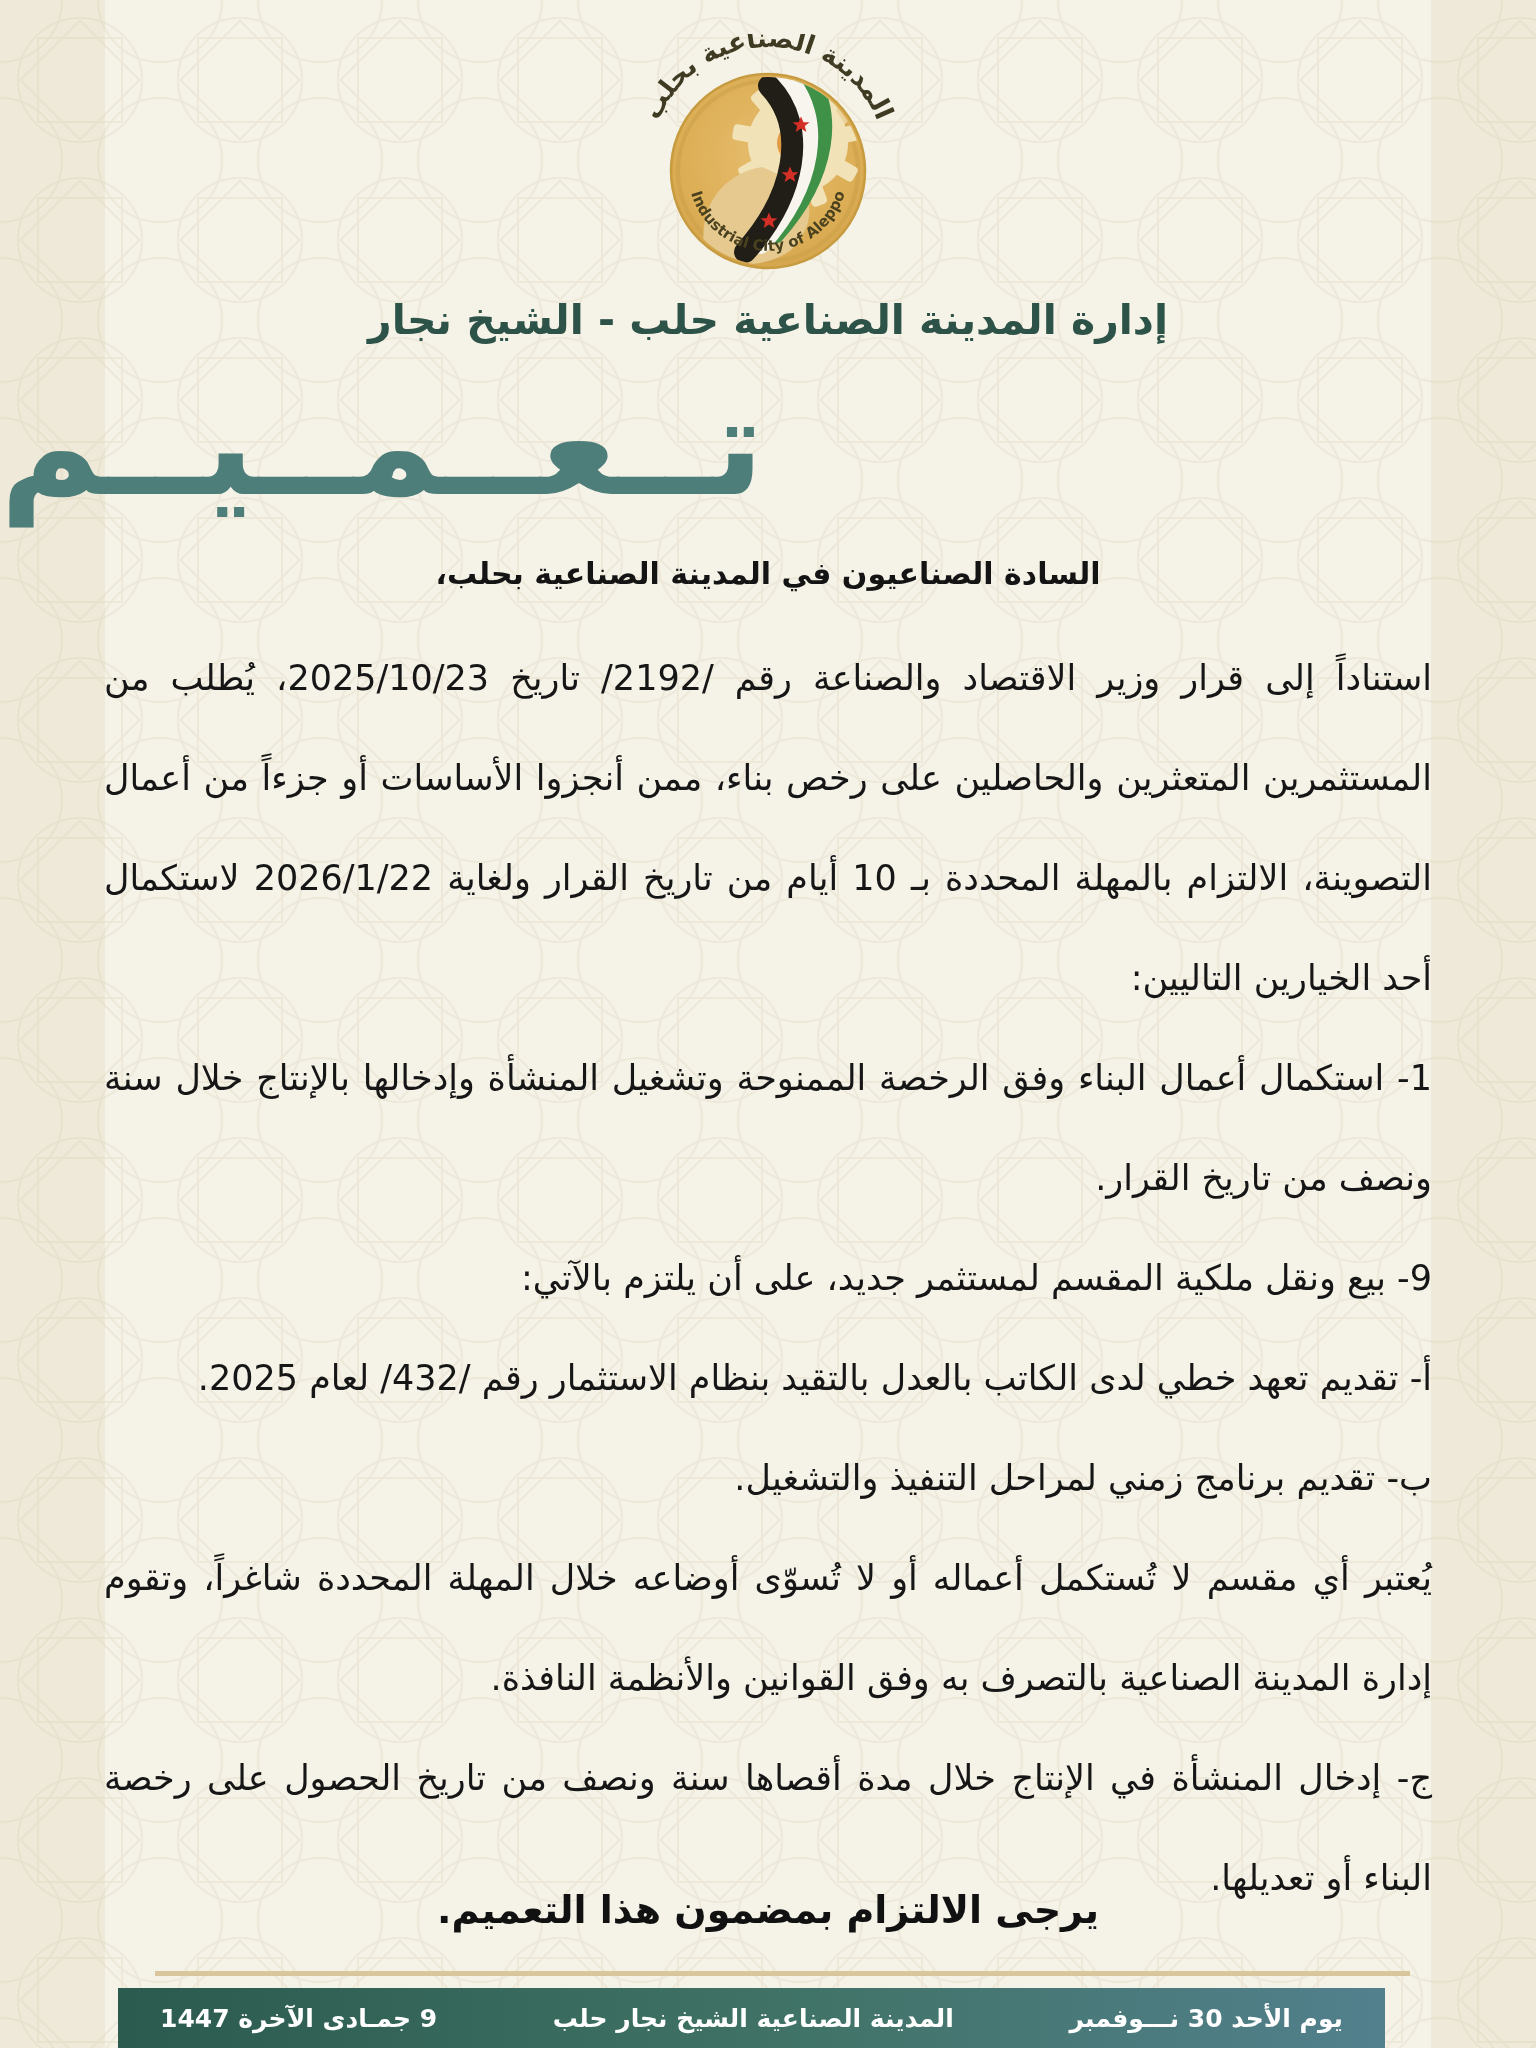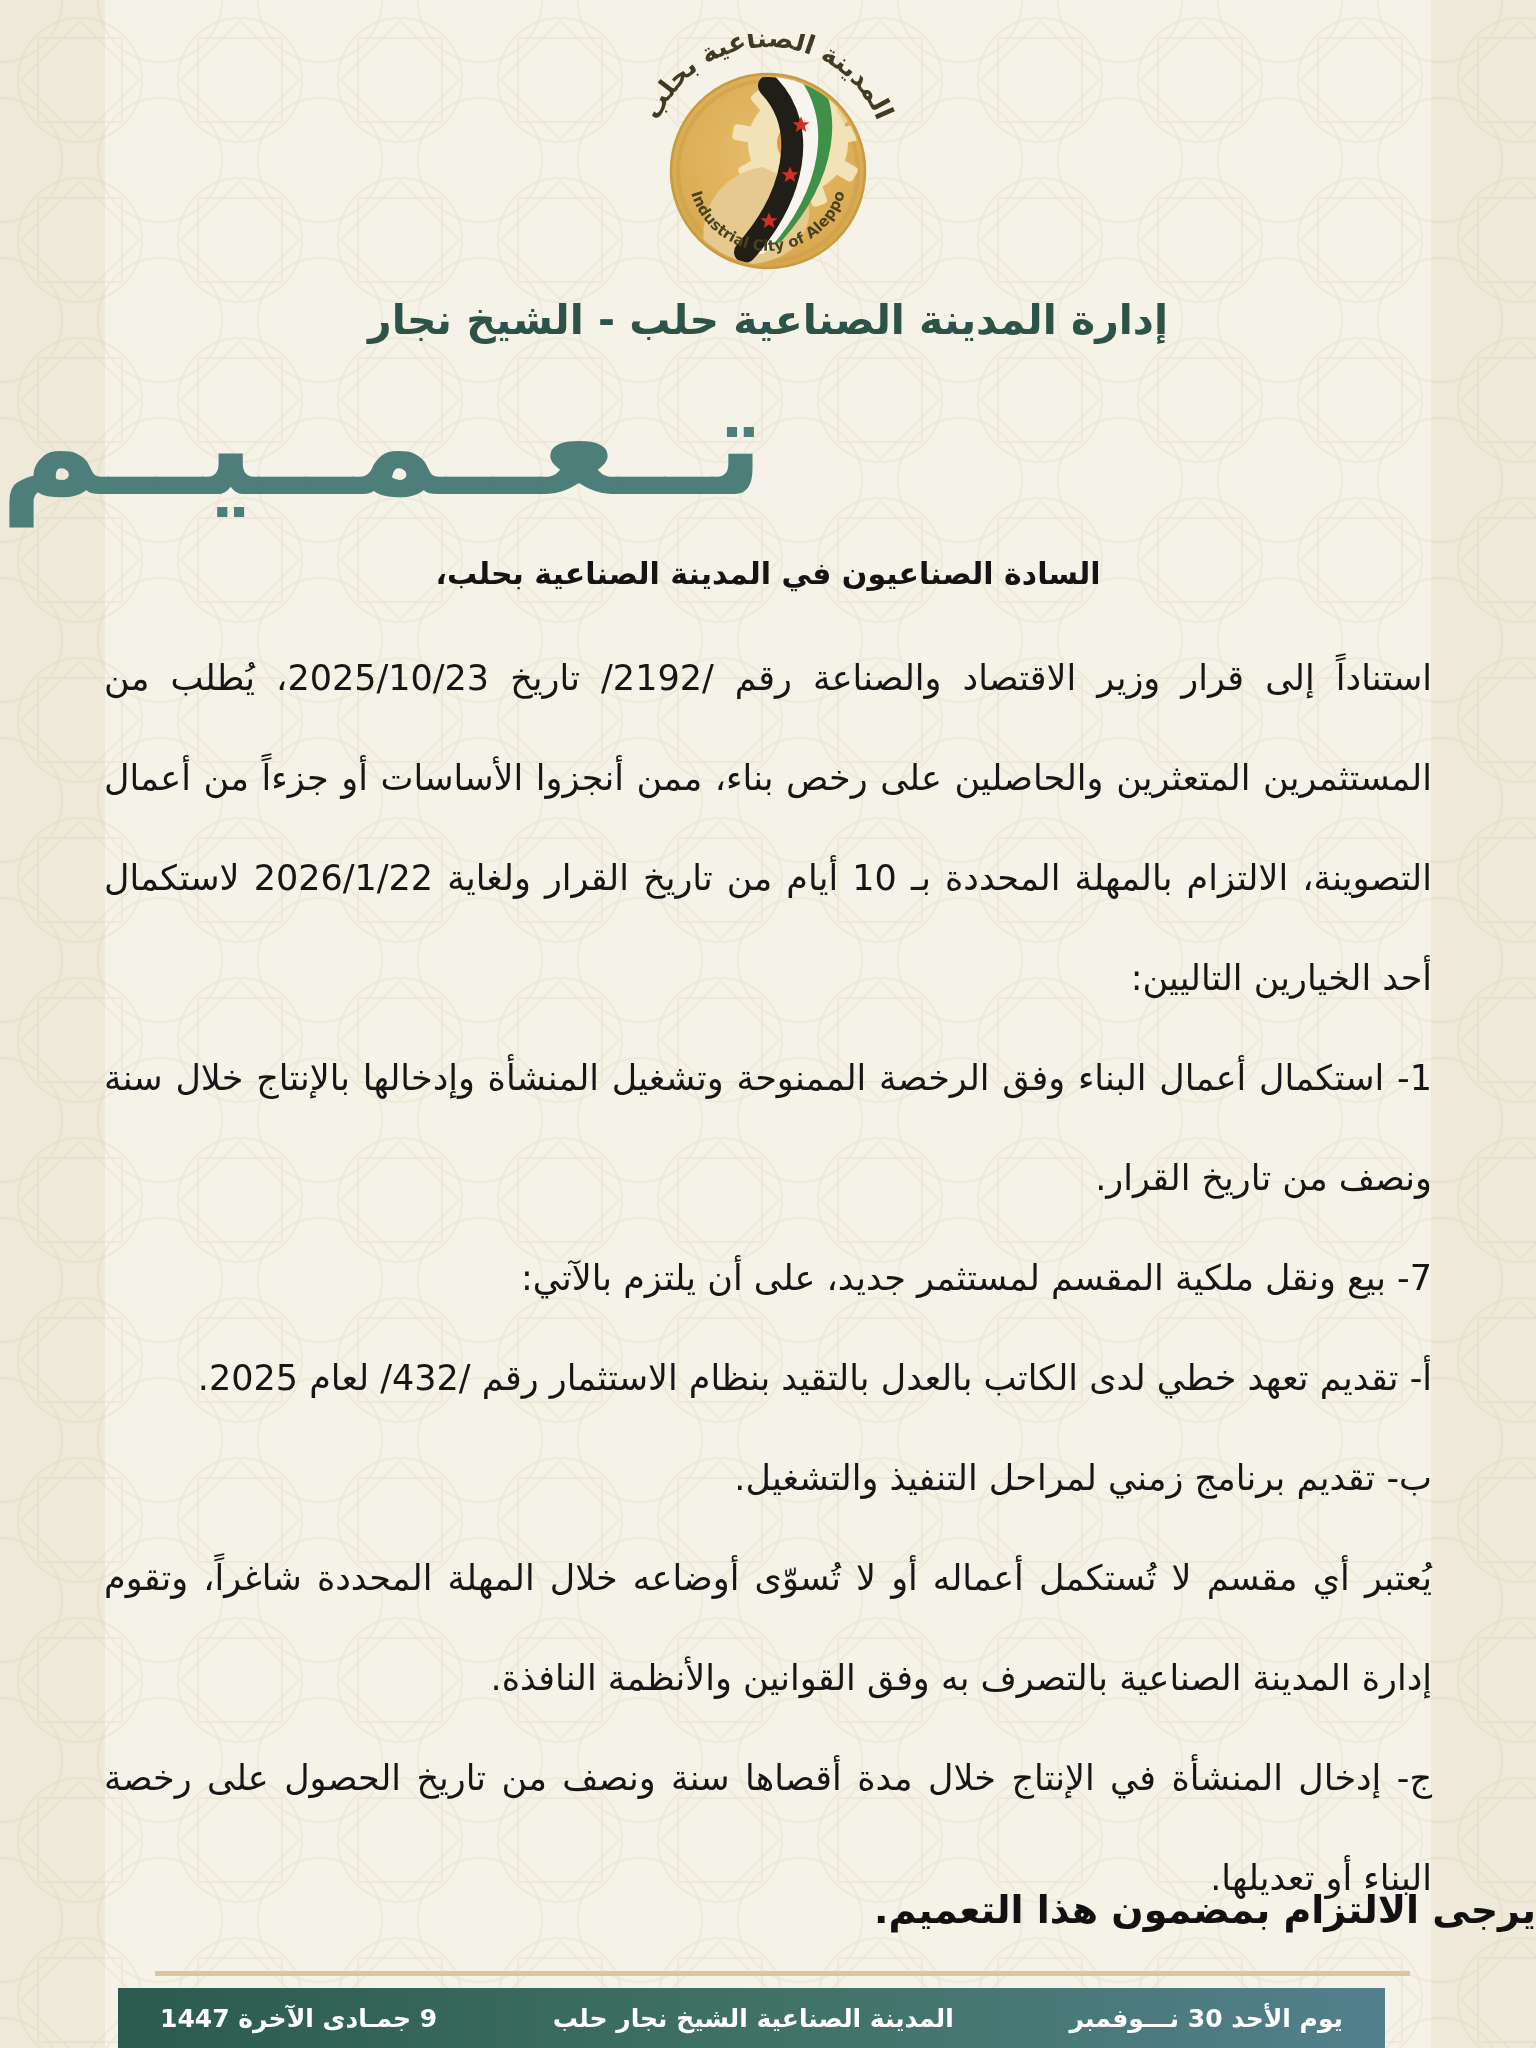--- a/index.html
+++ b/index.html
@@ -57,21 +57,21 @@
     color:#161616;
   }
   .body-text p {
     text-align:justify; text-justify:inter-word;
     margin:0;
   }
   .body-text p:last-child { }
 
   .closing {
     position:absolute; top:1888px; left:0; right:0;
-    text-align:right;
+    text-align:center;
     font-size:38px; font-weight:bold;
     color:#111;
   }
 
   .footer-line {
     position:absolute; top:1971px; left:155px; right:126px; height:5px;
     background:#d9c69c;
   }
   .footer-bar {
     position:absolute; top:1988px; left:118px; right:151px; bottom:0;
@@ -175,21 +175,21 @@
 
   <div class="org-title">إدارة المدينة الصناعية حلب - الشيخ نجار</div>
 
   <div class="big-title">تــعــمــيــم</div>
 
   <div class="subtitle">السادة الصناعيون في المدينة الصناعية بحلب،</div>
 
   <div class="body-text">
     <p>استناداً إلى قرار وزير الاقتصاد والصناعة رقم /2192/ تاريخ 2025/10/23، يُطلب من المستثمرين المتعثرين والحاصلين على رخص بناء، ممن أنجزوا الأساسات أو جزءاً من أعمال التصوينة، الالتزام بالمهلة المحددة بـ 10 أيام من تاريخ القرار ولغاية 2026/1/22 لاستكمال أحد الخيارين التاليين:</p>
     <p>1- استكمال أعمال البناء وفق الرخصة الممنوحة وتشغيل المنشأة وإدخالها بالإنتاج خلال سنة ونصف من تاريخ القرار.</p>
-    <p>7- بيع ونقل ملكية المقسم لمستثمر جديد، على أن يلتزم بالآتي:</p>
+    <p>9- بيع ونقل ملكية المقسم لمستثمر جديد، على أن يلتزم بالآتي:</p>
     <p>أ- تقديم تعهد خطي لدى الكاتب بالعدل بالتقيد بنظام الاستثمار رقم /432/ لعام 2025.</p>
     <p>ب- تقديم برنامج زمني لمراحل التنفيذ والتشغيل.</p>
     <p>يُعتبر أي مقسم لا تُستكمل أعماله أو لا تُسوّى أوضاعه خلال المهلة المحددة شاغراً، وتقوم إدارة المدينة الصناعية بالتصرف به وفق القوانين والأنظمة النافذة.</p>
     <p>ج- إدخال المنشأة في الإنتاج خلال مدة أقصاها سنة ونصف من تاريخ الحصول على رخصة البناء أو تعديلها.</p>
   </div>
 
   <div class="closing">يرجى الالتزام بمضمون هذا التعميم.</div>
 
   <div class="footer-line"></div>
   <div class="footer-bar">

